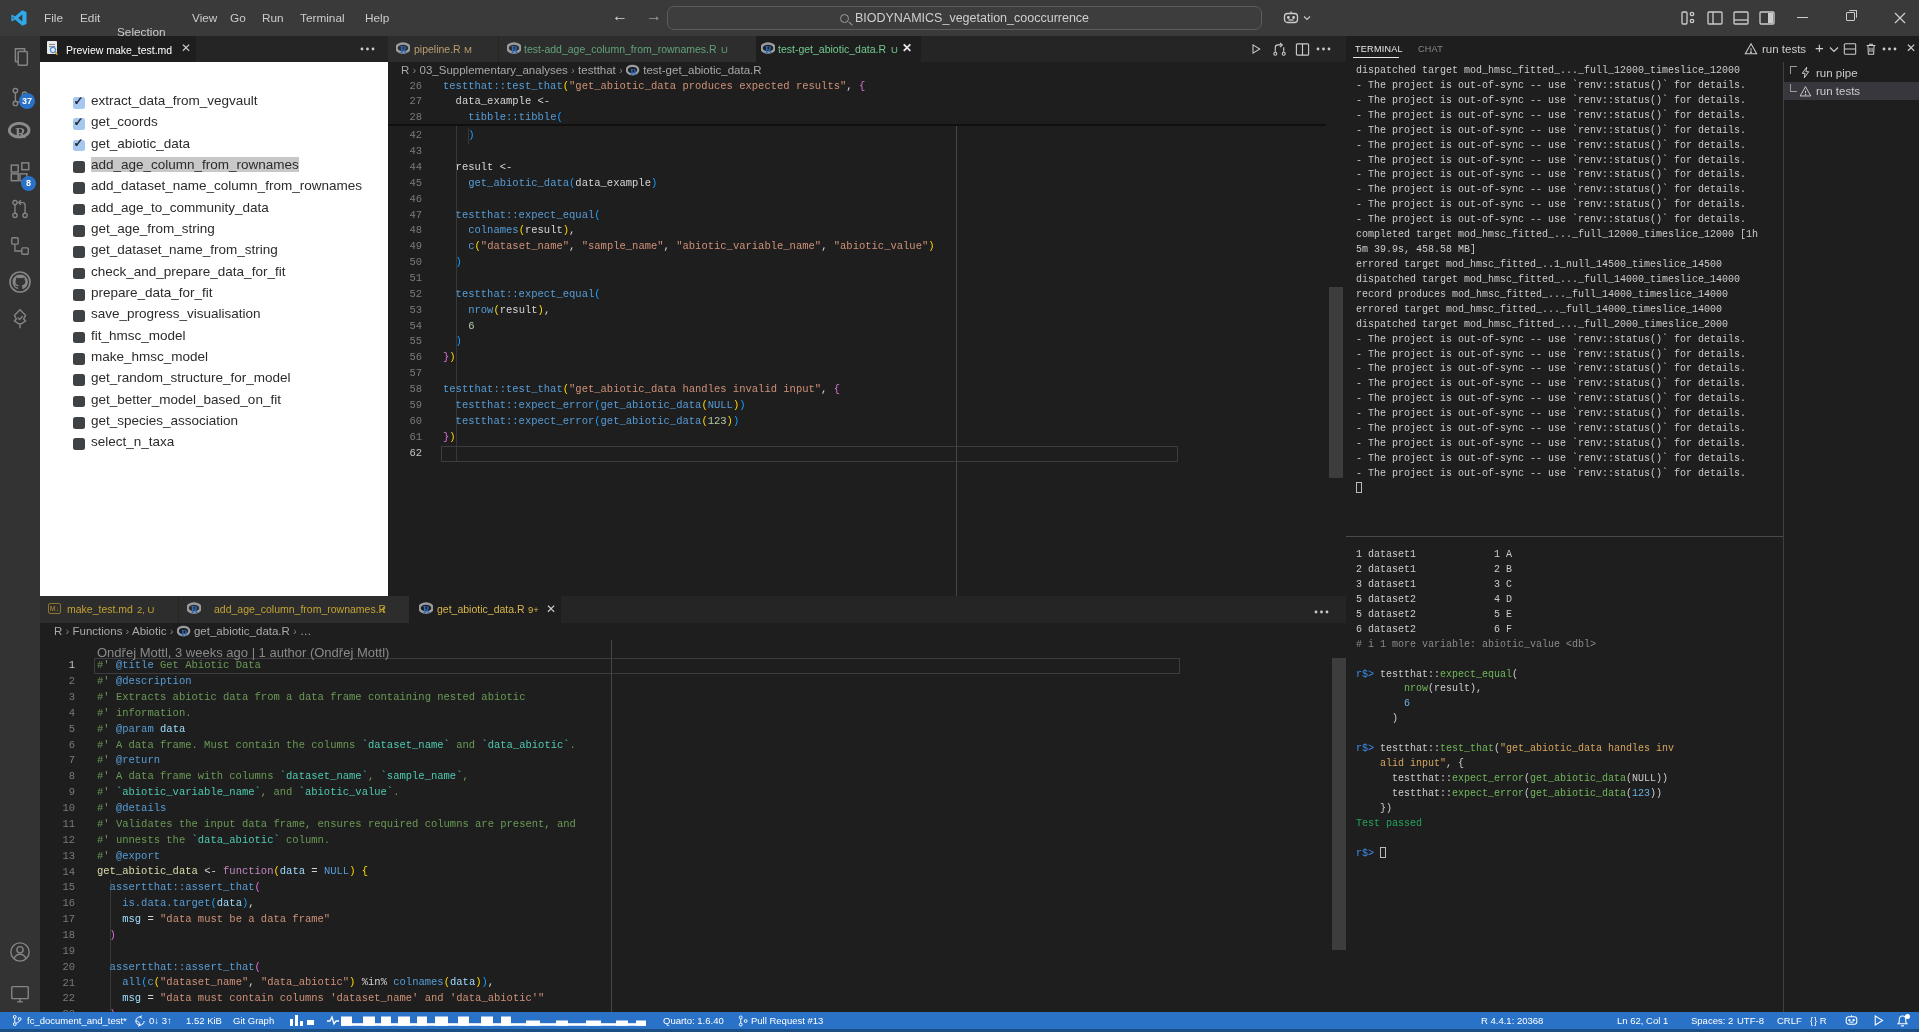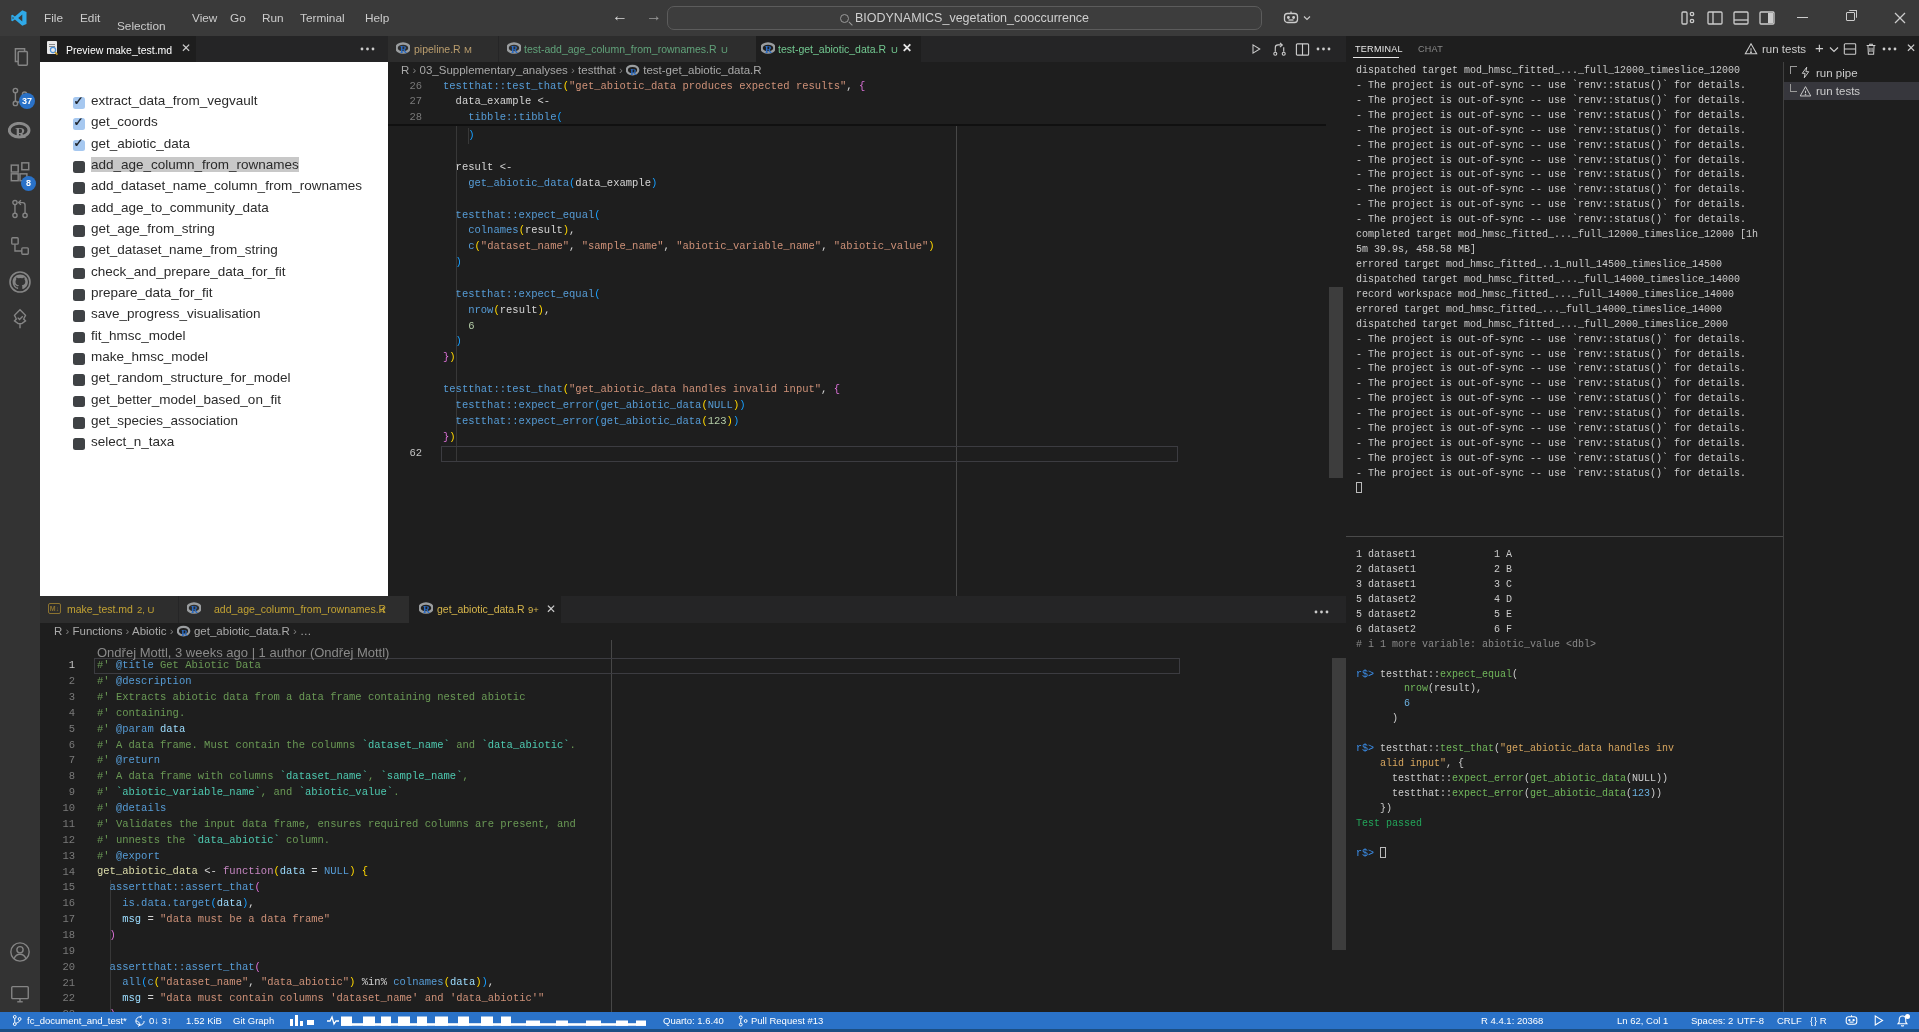--- a/index.html
+++ b/index.html
@@ -18,21 +18,21 @@
 
 <div class="abs" style="left:0;top:0;width:1919px;height:36px;background:#3a3a3a"></div>
 <div class="abs" id="vslogo" style="left:11px;top:10px">
 <svg width="16" height="16" viewBox="0 0 16 16">
       <path fill="#2fa9e8" d="M11.3 0.3 L15.5 2.1 L15.5 13.9 L11.3 15.7 L3.9 9.4 L1.5 11.3 L0.3 10.7 L0.3 5.3 L1.5 4.7 L3.9 6.6 Z M11.3 4.6 L7.2 8 L11.3 11.4 Z M1.6 6.7 L3 8 L1.6 9.3 Z" fill-rule="evenodd"></path>
     </svg>
 </div>
 <div class="abs" style="left:0;top:0;height:36px;color:#cccccc;font-size:11.8px">
 <span class="abs" style="left:44px;top:11px">File</span>
 <span class="abs" style="left:80px;top:11px">Edit</span>
-<span class="abs" style="left:117px;top:19px">Selection</span>
+<span class="abs" style="left:117px;top:25px">Selection</span>
 <span class="abs" style="left:192px;top:11px">View</span>
 <span class="abs" style="left:230px;top:11px">Go</span>
 <span class="abs" style="left:262px;top:11px">Run</span>
 <span class="abs" style="left:300px;top:11px">Terminal</span>
 <span class="abs" style="left:365px;top:11px">Help</span>
 </div>
 <div class="abs" style="left:612px;top:7px;color:#d8d8d8;font-size:16px">←</div>
 <div class="abs" style="left:646px;top:7px;color:#9a9a9a;font-size:16px">→</div>
 <div class="abs" style="left:667px;top:6px;width:595px;height:24px;background:#3d3d3d;border:1px solid #5c5c5c;border-radius:7px;color:#cfcfcf;font-size:12.5px;text-align:center;line-height:22px"><span style="display:inline-block;width:9px;height:9px;border:1.4px solid #9b9b9b;border-radius:50%;position:relative;vertical-align:-1px;margin-right:6px"><span style="position:absolute;left:7px;top:8px;width:5px;height:1.4px;background:#9b9b9b;transform:rotate(45deg)"></span></span>BIODYNAMICS_vegetation_cooccurrence</div>
 <svg class="abs" style="left:1283px;top:10px" width="16" height="16" viewBox="0 0 16 16" fill="none" stroke="#cccccc" stroke-width="1.3">
@@ -319,20 +319,40 @@
 
 <div class="abs" style="left:0;top:0;width:938px;height:48.2px;background:#1e1e1e;border-bottom:2px solid #101010"></div>
 <div class="gut" style="left:0;top:0.5px;width:34px">26
 27
 28</div>
 <div class="abs" style="left:55px;top:0.5px">
 <div class="ln"><span class="blu">testthat::test_that</span><span class="b1">(</span><span class="str">"get_abiotic_data produces expected results"</span>, <span class="b2">{</span></div>
 <div class="ln">  data_example &lt;-</div>
 <div class="ln">    <span class="blu">tibble::tibble</span><span class="b3">(</span></div>
 </div>
+<div class="gut" style="left:0;top:50.3px;width:34px">42
+43
+44
+45
+46
+47
+48
+49
+50
+51
+52
+53
+54
+55
+56
+57
+58
+59
+60
+61</div>
 <div class="abs" style="left:55px;top:50.3px">
 <div class="ln">    <span class="b3">)</span></div>
 <div class="ln"> </div>
 <div class="ln">  result &lt;-</div>
 <div class="ln">    <span class="blu">get_abiotic_data</span><span class="b3">(</span>data_example<span class="b3">)</span></div>
 <div class="ln"> </div>
 <div class="ln">  <span class="blu">testthat::expect_equal</span><span class="b3">(</span></div>
 <div class="ln">    <span class="blu">colnames</span><span class="b1">(</span>result<span class="b1">)</span>,</div>
 <div class="ln">    <span class="blu">c</span><span class="b1">(</span><span class="str">"dataset_name"</span>, <span class="str">"sample_name"</span>, <span class="str">"abiotic_variable_name"</span>, <span class="str">"abiotic_value"</span><span class="b1">)</span></div>
 <div class="ln">  <span class="b3">)</span></div>
@@ -413,21 +433,21 @@
 18
 19
 20
 21
 22
 23</div>
 <div class="abs" style="left:57px;top:18.3px">
 <div class="ln"><span class="grn">#' </span><span class="blu">@title</span><span class="grn"> Get Abiotic Data</span></div>
 <div class="ln"><span class="grn">#' </span><span class="blu">@description</span></div>
 <div class="ln"><span class="grn">#' Extracts abiotic data from a data frame containing nested abiotic</span></div>
-<div class="ln"><span class="grn">#' containing.</span></div>
+<div class="ln"><span class="grn">#' information.</span></div>
 <div class="ln"><span class="grn">#' </span><span class="blu">@param</span> <span class="lbl">data</span></div>
 <div class="ln"><span class="grn">#' A data frame. Must contain the columns </span><span class="teal">`dataset_name`</span><span class="grn"> and </span><span class="teal">`data_abiotic`</span><span class="grn">.</span></div>
 <div class="ln"><span class="grn">#' </span><span class="blu">@return</span></div>
 <div class="ln"><span class="grn">#' A data frame with columns </span><span class="teal">`dataset_name`</span><span class="grn">, </span><span class="teal">`sample_name`</span><span class="grn">,</span></div>
 <div class="ln"><span class="grn">#' </span><span class="teal">`abiotic_variable_name`</span><span class="grn">, and </span><span class="teal">`abiotic_value`</span><span class="grn">.</span></div>
 <div class="ln"><span class="grn">#' </span><span class="blu">@details</span></div>
 <div class="ln"><span class="grn">#' Validates the input data frame, ensures required columns are present, and</span></div>
 <div class="ln"><span class="grn">#' unnests the </span><span class="teal">`data_abiotic`</span><span class="grn"> column.</span></div>
 <div class="ln"><span class="grn">#' </span><span class="blu">@export</span></div>
 <div class="ln"><span class="yel">get_abiotic_data</span> &lt;- <span class="pnk">function</span><span class="b1">(</span><span class="lbl">data</span> = <span class="blu">NULL</span><span class="b1">)</span> <span class="b1">{</span></div>
@@ -484,21 +504,21 @@
 <div class="tl">- The project is out-of-sync -- use `renv::status()` for details.</div>
 <div class="tl">- The project is out-of-sync -- use `renv::status()` for details.</div>
 <div class="tl">- The project is out-of-sync -- use `renv::status()` for details.</div>
 <div class="tl">- The project is out-of-sync -- use `renv::status()` for details.</div>
 <div class="tl">- The project is out-of-sync -- use `renv::status()` for details.</div>
 <div class="tl">- The project is out-of-sync -- use `renv::status()` for details.</div>
 <div class="tl">completed target mod_hmsc_fitted_..._full_12000_timeslice_12000 [1h</div>
 <div class="tl">5m 39.9s, 458.58 MB]</div>
 <div class="tl">errored target mod_hmsc_fitted_..1_null_14500_timeslice_14500</div>
 <div class="tl">dispatched target mod_hmsc_fitted_..._full_14000_timeslice_14000</div>
-<div class="tl">record workspace mod_hmsc_fitted_..._full_14000_timeslice_14000</div>
+<div class="tl">record produces mod_hmsc_fitted_..._full_14000_timeslice_14000</div>
 <div class="tl">errored target mod_hmsc_fitted_..._full_14000_timeslice_14000</div>
 <div class="tl">dispatched target mod_hmsc_fitted_..._full_2000_timeslice_2000</div>
 <div class="tl">- The project is out-of-sync -- use `renv::status()` for details.</div>
 <div class="tl">- The project is out-of-sync -- use `renv::status()` for details.</div>
 <div class="tl">- The project is out-of-sync -- use `renv::status()` for details.</div>
 <div class="tl">- The project is out-of-sync -- use `renv::status()` for details.</div>
 <div class="tl">- The project is out-of-sync -- use `renv::status()` for details.</div>
 <div class="tl">- The project is out-of-sync -- use `renv::status()` for details.</div>
 <div class="tl">- The project is out-of-sync -- use `renv::status()` for details.</div>
 <div class="tl">- The project is out-of-sync -- use `renv::status()` for details.</div>

